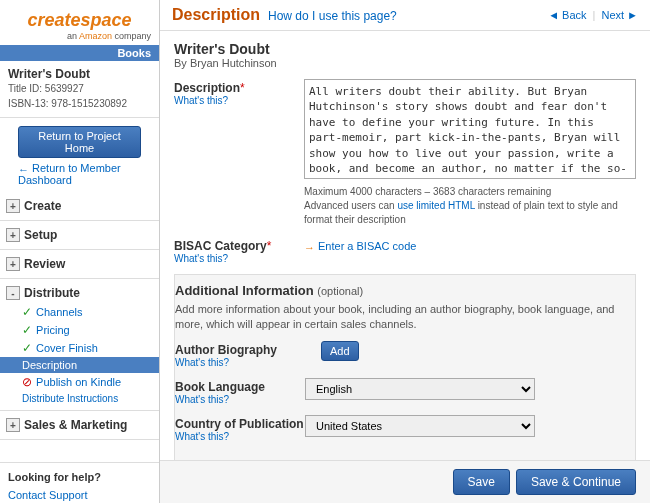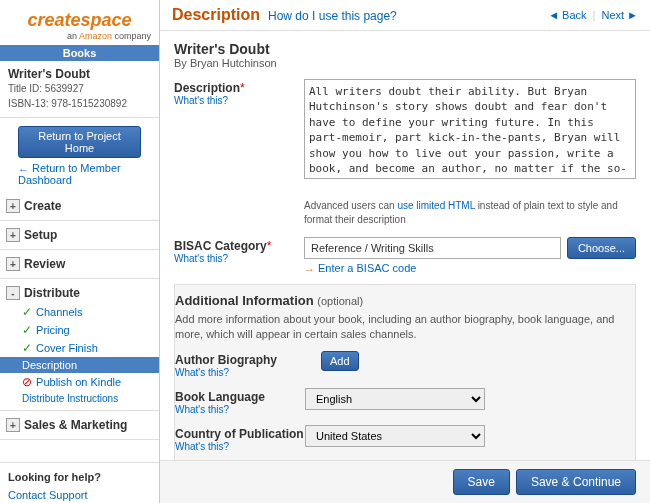--- a/index.html
+++ b/index.html
@@ -32,21 +32,21 @@
     }
     .sidebar-logo .logo-text {
       font-size: 18px;
       font-weight: bold;
       color: #e47911;
       font-style: italic;
     }
     .sidebar-books-tab {
       background: #4a7fc1;
       color: #fff;
-      text-align: center;
+      text-align: right;
       padding: 2px 8px;
       font-size: 11px;
       font-weight: bold;
       cursor: pointer;
     }
     .sidebar-book-info {
       padding: 6px 8px;
       border-bottom: 1px solid #ddd;
       font-size: 11px;
     }
@@ -341,21 +341,21 @@
       font-size: 11px;
       cursor: pointer;
       border-radius: 3px;
       margin-left: 16px;
     }
 
     select.form-select {
       padding: 3px 6px;
       border: 1px solid #aaa;
       font-size: 11px;
-      width: 180px;
+      width: 230px;
     }
 
     .form-footer {
       padding: 8px 14px;
       border-top: 1px solid #ddd;
       display: flex;
       justify-content: flex-end;
       gap: 6px;
       background: #f5f5f5;
     }
@@ -484,38 +484,34 @@
     </div>
 
     <div class="form-row">
       <div class="form-label">
         <span class="label-text">Description</span><span class="required-star">*</span>
         <a class="whats-this">What's this?</a>
       </div>
       <div class="form-control">
         <textarea class="desc-textarea" style="">All writers doubt their ability. But Bryan Hutchinson's story shows doubt and fear don't have to define your writing future. In this part-memoir, part kick-in-the-pants, Bryan will show you how to live out your passion, write a book, and become an author, no matter if the so-</textarea>
         <div class="textarea-hint">
-          <br>
+          <span>Maximum 4000 characters – 3683 characters remaining</span><br>
           <span>Advanced users can</span>
           <a>use limited HTML</a>
           <span>instead of plain text to style and format their description</span>
         </div>
       </div>
     </div>
 
     <div class="form-row">
       <div class="form-label">
         <span class="label-text">BISAC Category</span><span class="required-star">*</span>
         <a class="whats-this">What's this?</a>
       </div>
       <div class="form-control">
-        <div class="bisac-row">
-          <input class="bisac-input" type="text" value="Reference / Writing Skills" style="">
-          <button class="choose-btn">Choose...</button>
-        </div>
         <div class="enter-bisac-link">
           <span class="arrow-right">→</span>
           <span>Enter a BISAC code</span>
         </div>
       </div>
     </div>
 
     <div class="additional-info-section">
       <div class="section-title">
         <span>Additional Information</span>

